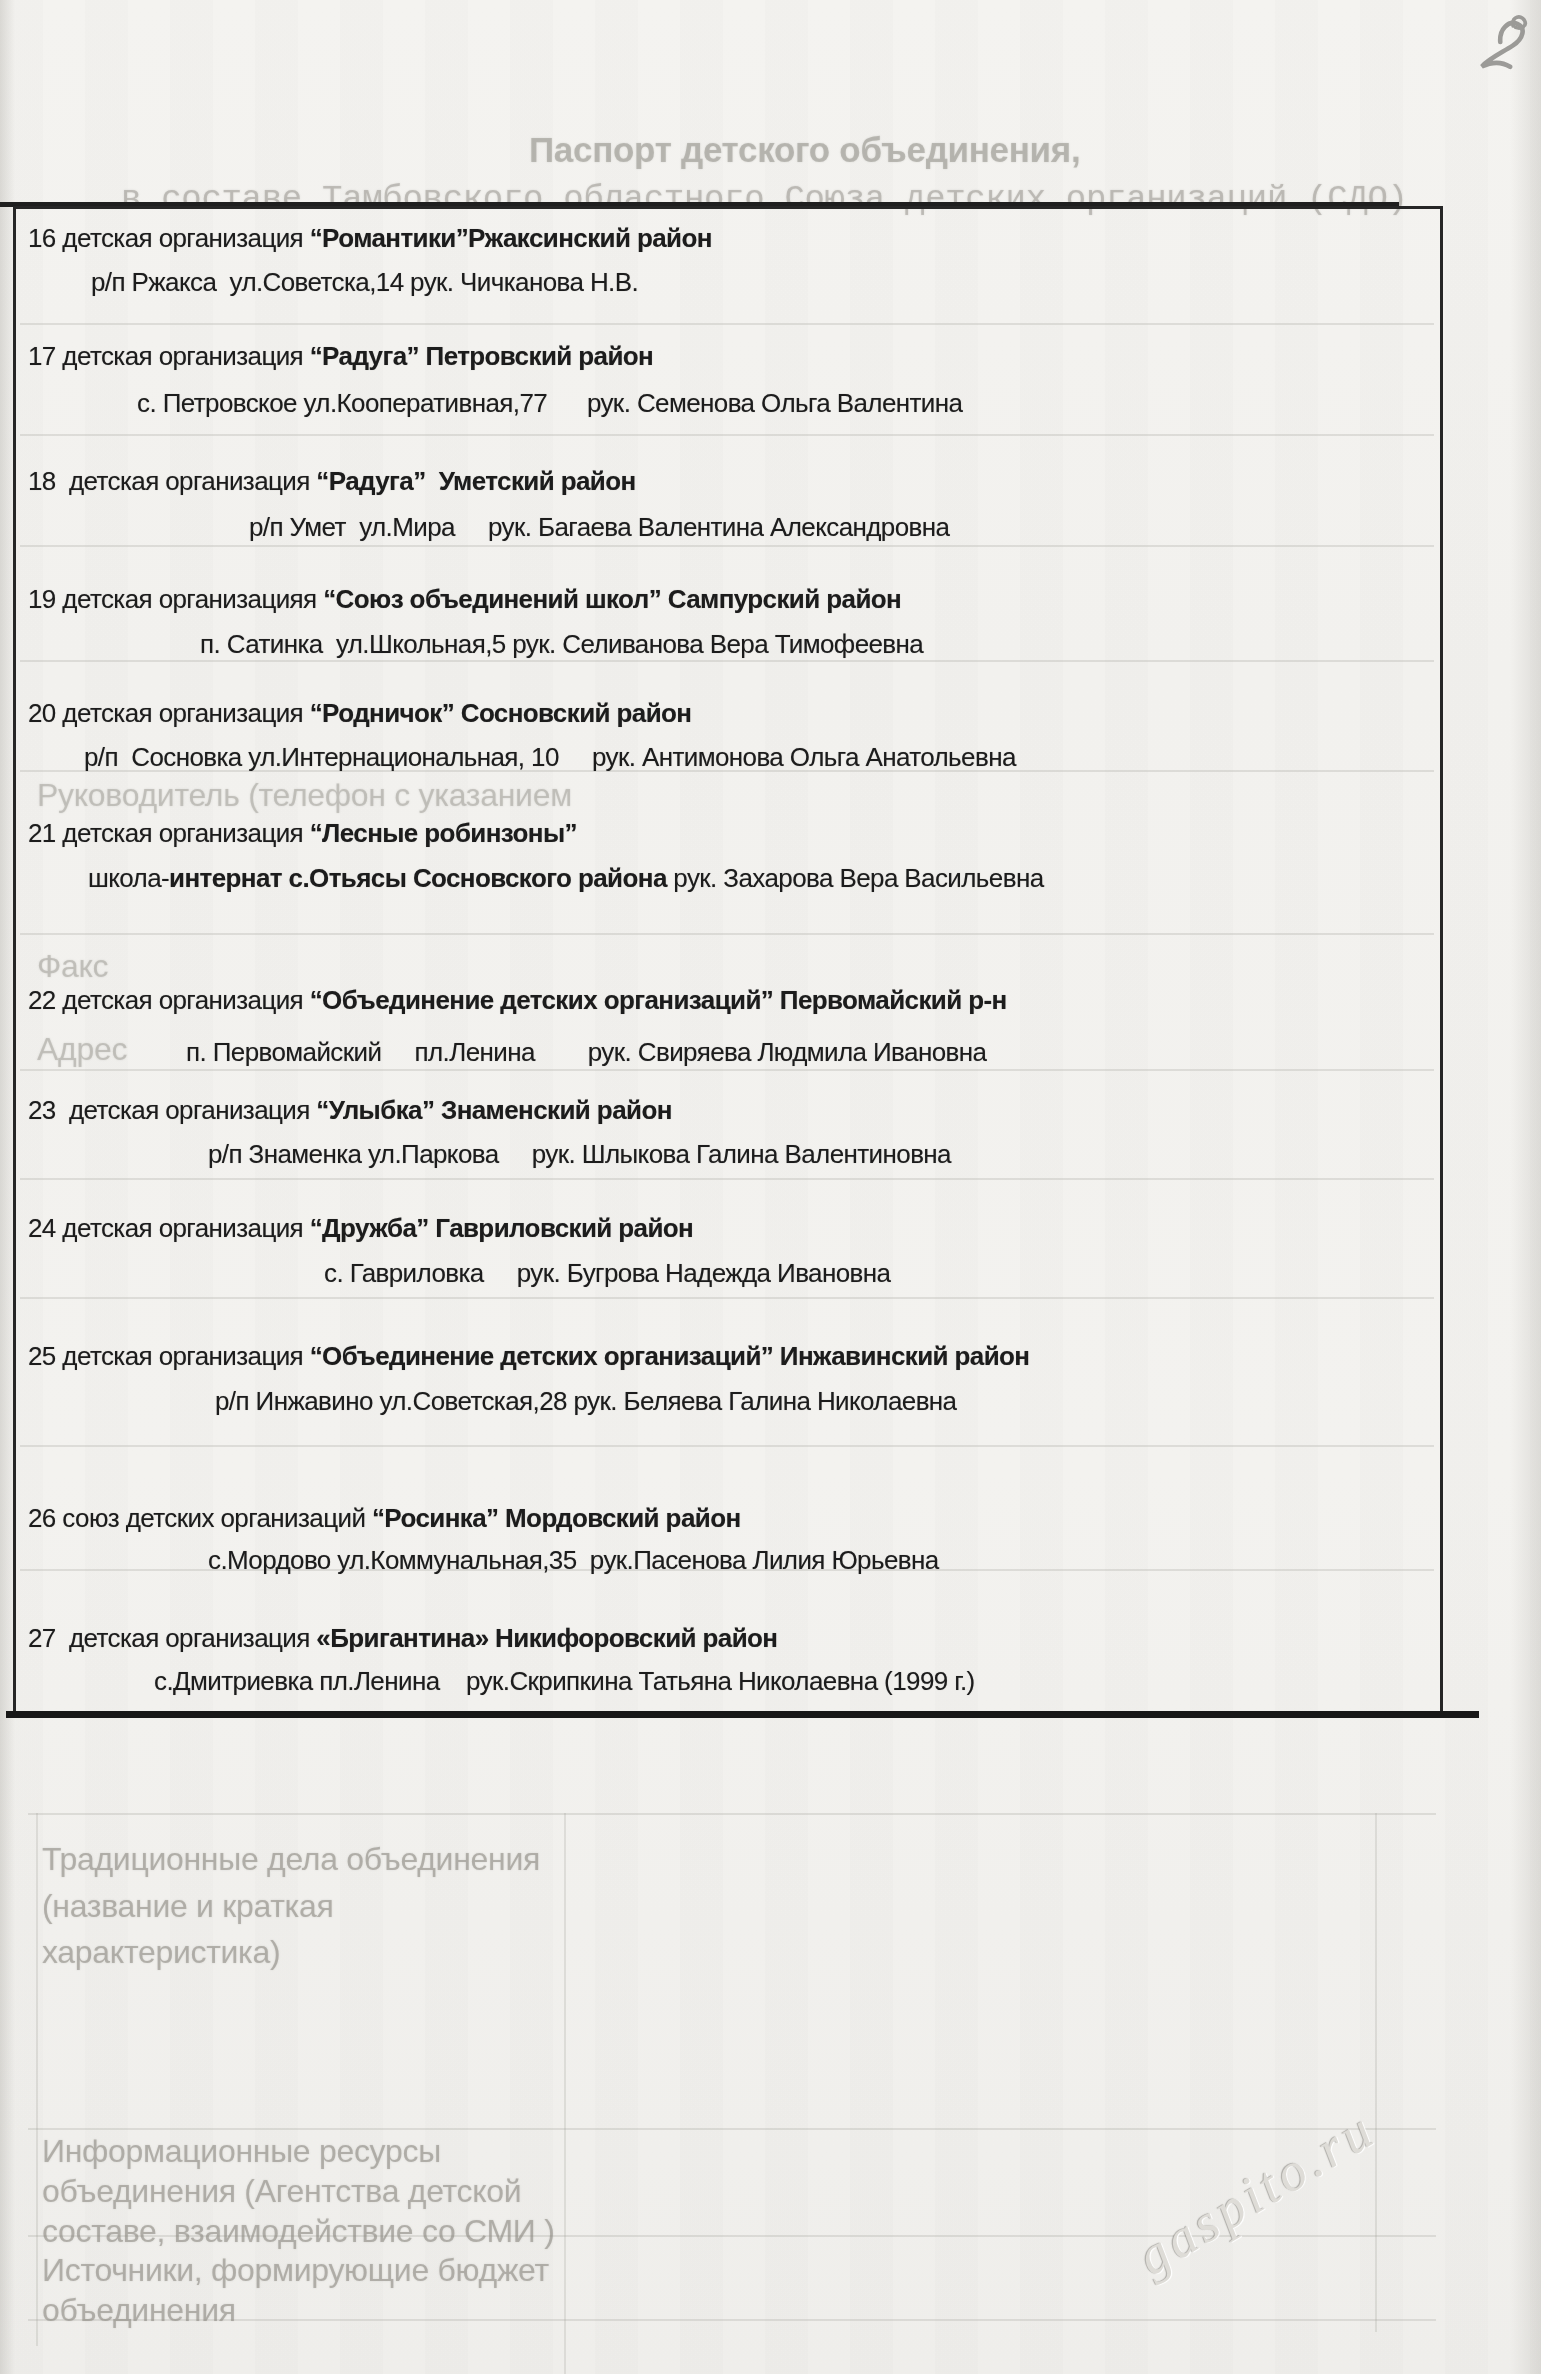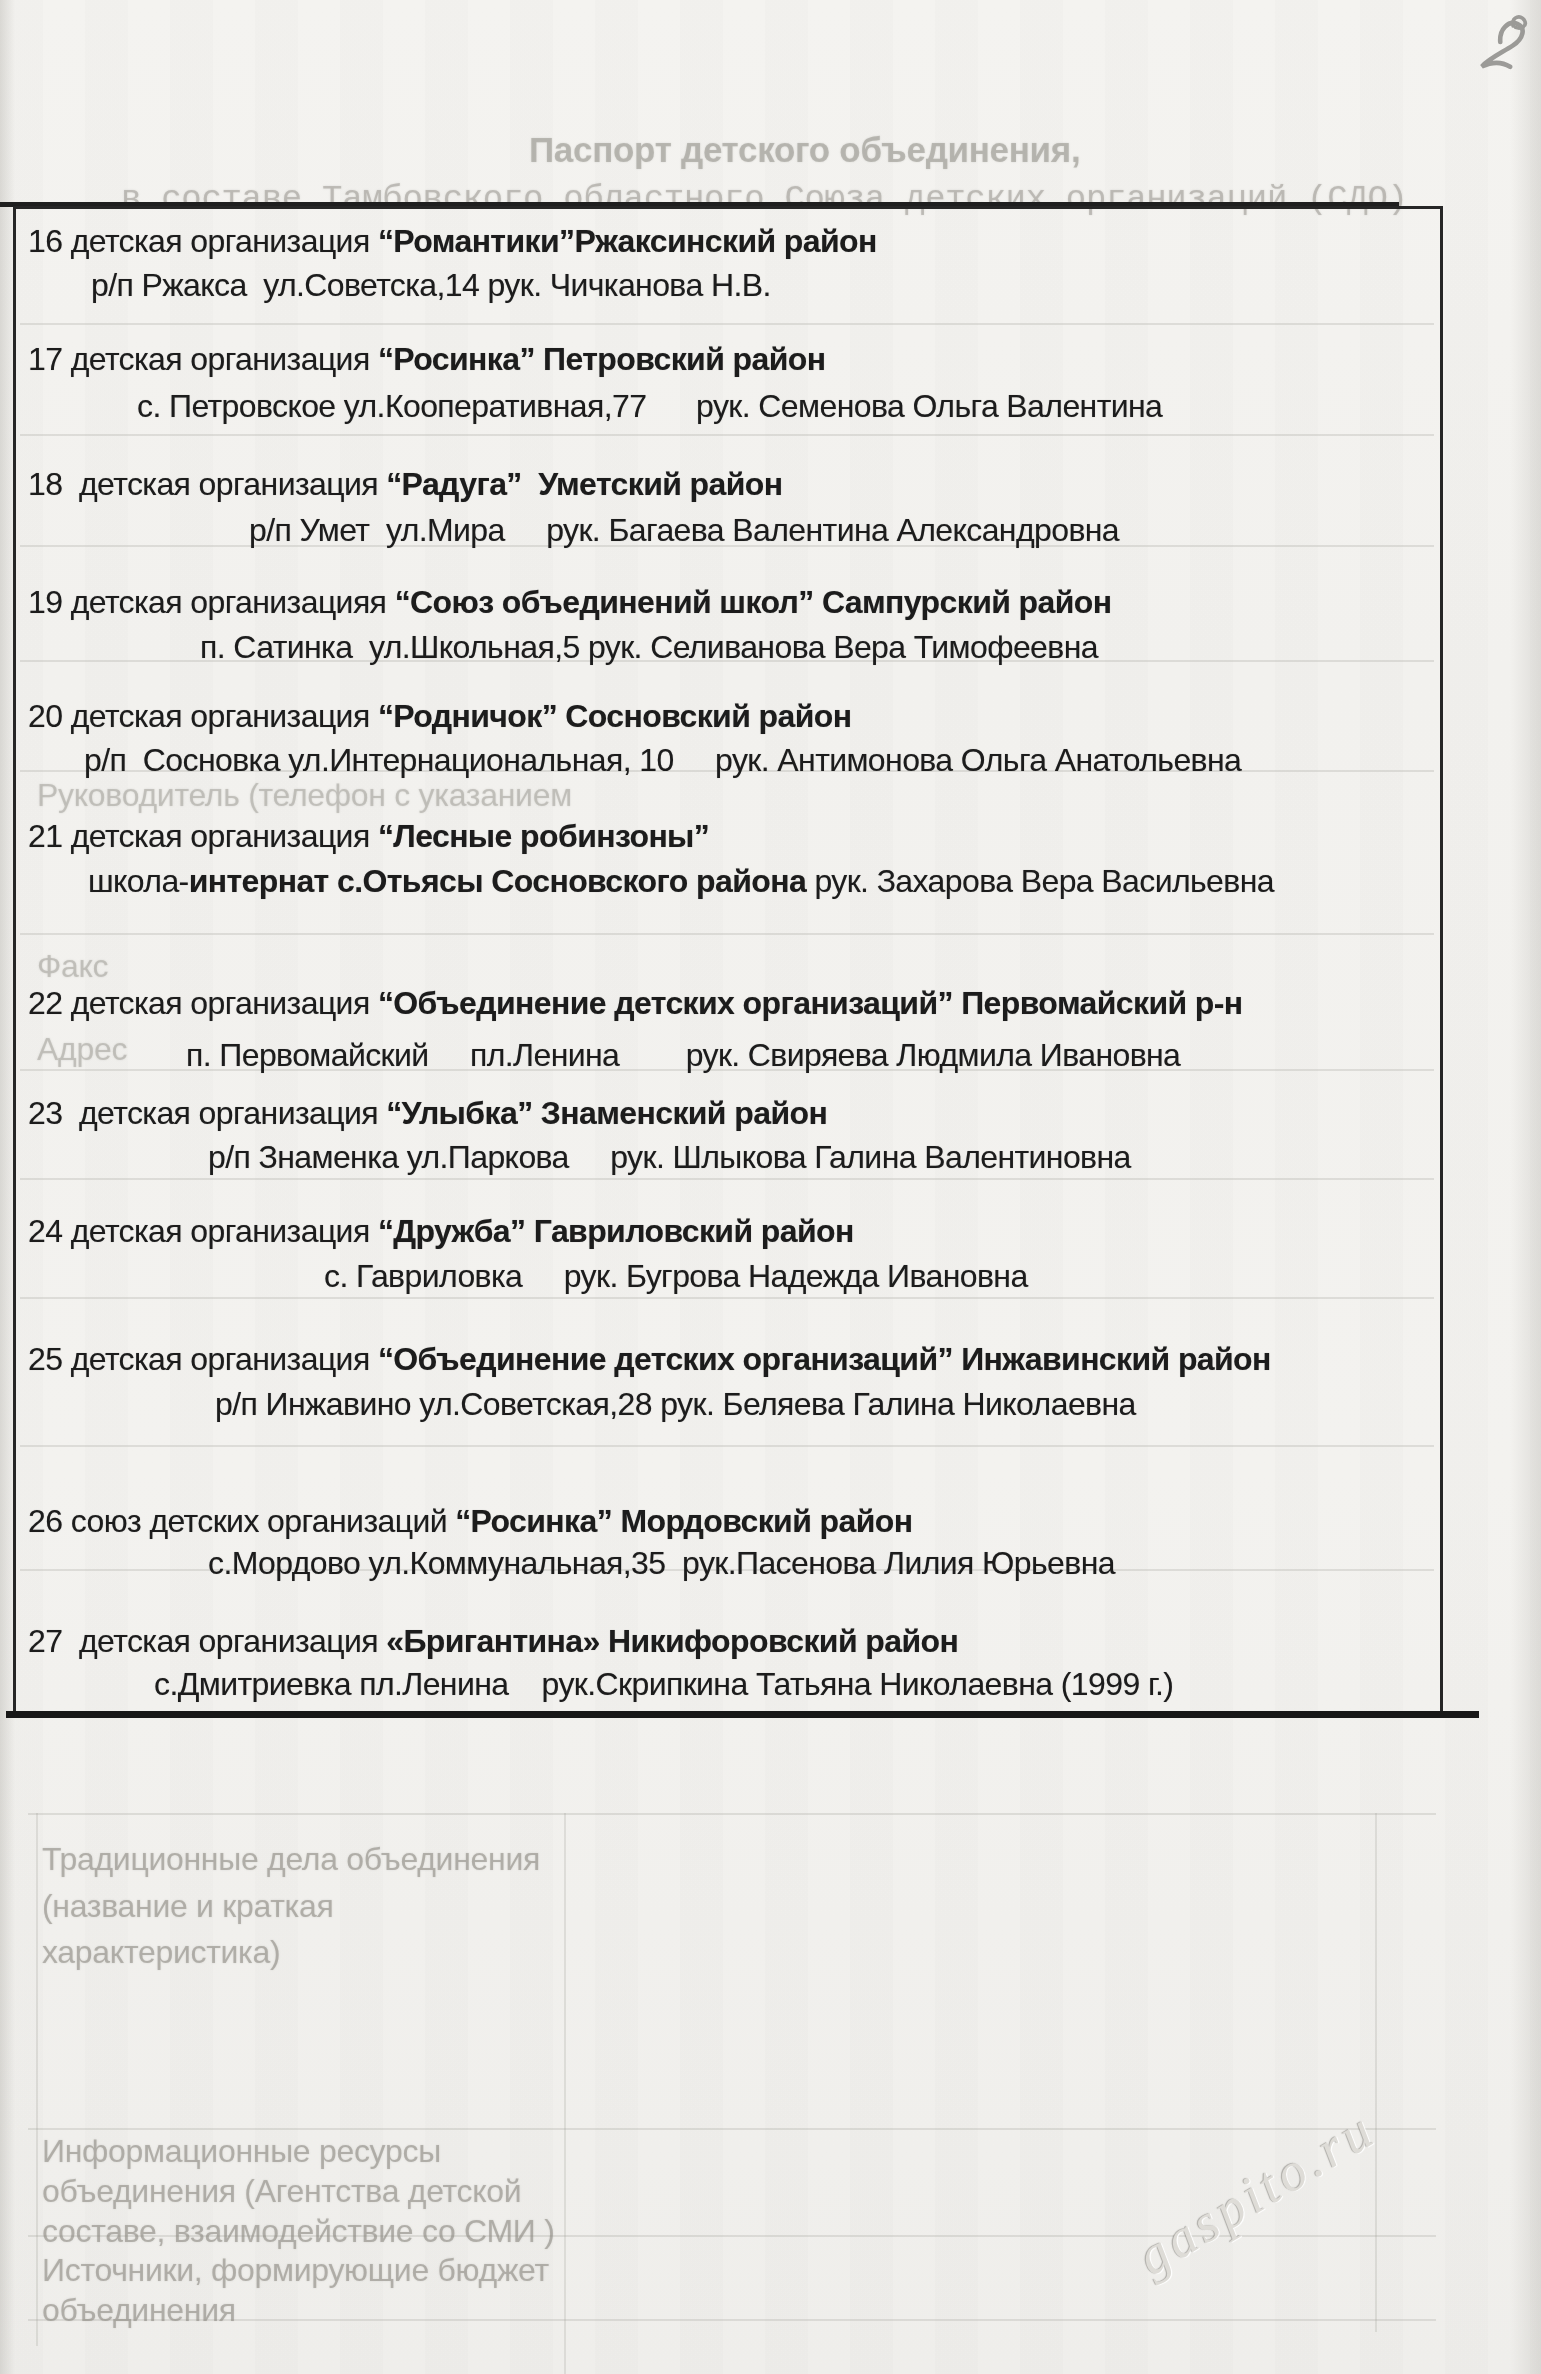--- a/index.html
+++ b/index.html
@@ -25,21 +25,21 @@
   .gv{position:absolute;width:1.9px;background:rgba(160,157,150,.24);}
   
   #registry-box{
     position:absolute;left:13px;top:206px;width:1430px;height:1509px;
     border:3.7px solid #262626;box-sizing:border-box;background:transparent;
   }
   .rule-top{position:absolute;left:0;top:202px;width:1399px;height:4.6px;background:#1f1f1f;}
   .rule-bottom{position:absolute;left:5.6px;top:1711px;width:1473px;height:6.5px;background:#181818;}
   .entry-line{
     position:absolute;white-space:pre;
-    font-size:32px;letter-spacing:-0.6px;color:#1c1c1c;
+    font-size:26px;letter-spacing:-0.6px;color:#1c1c1c;
     text-shadow:0 0 0.9px rgba(28,28,28,.35);
   }
   .b{font-weight:700;}
   
   #pencil-number{position:absolute;left:1471px;top:9.3px;transform:rotate(12deg);opacity:.85;}
   #watermark{
     position:absolute;left:1158px;top:2226px;width:445px;
     font-family:"Liberation Serif", serif;font-style:italic;
     font-size:54px;letter-spacing:4.6px;
     color:#dedcd7;
@@ -88,21 +88,21 @@
       <div class="ghost ghost-block-line" style="left: 42px; top: 2292px;">объединения</div>
     </div>
 
   <div class="rule-top"></div>
   <div id="registry-box"></div>
   <div class="rule-bottom"></div>
 
   <div id="entries-layer">
       <div class="entry-line" style="left: 28px; top: 223px;"><span>16 детская организация </span><span class="b">“Романтики”Ржаксинский район</span></div>
       <div class="entry-line" style="left: 91px; top: 267px;"><span>р/п Ржакса  ул.Советска,14 рук. Чичканова Н.В.</span></div>
-      <div class="entry-line" style="left: 28px; top: 341px;"><span>17 детская организация </span><span class="b">“Росинка” Петровский район</span></div>
+      <div class="entry-line" style="left: 28px; top: 341px;"><span>17 детская организация </span><span class="b">“Радуга” Петровский район</span></div>
       <div class="entry-line" style="left: 137px; top: 388px;"><span>с. Петровское ул.Кооперативная,77      рук. Семенова Ольга Валентина</span></div>
       <div class="entry-line" style="left: 28px; top: 466px;"><span>18  детская организация </span><span class="b">“Радуга”  Уметский район</span></div>
       <div class="entry-line" style="left: 249px; top: 512px;"><span>р/п Умет  ул.Мира     рук. Багаева Валентина Александровна</span></div>
       <div class="entry-line" style="left: 28px; top: 584px;"><span>19 детская организацияя </span><span class="b">“Союз объединений школ” Сампурский район</span></div>
       <div class="entry-line" style="left: 200px; top: 629px;"><span>п. Сатинка  ул.Школьная,5 рук. Селиванова Вера Тимофеевна</span></div>
       <div class="entry-line" style="left: 28px; top: 698px;"><span>20 детская организация </span><span class="b">“Родничок” Сосновский район</span></div>
       <div class="entry-line" style="left: 84px; top: 742px;"><span>р/п  Сосновка ул.Интернациональная, 10     рук. Антимонова Ольга Анатольевна</span></div>
       <div class="entry-line" style="left: 28px; top: 818px;"><span>21 детская организация </span><span class="b">“Лесные робинзоны”</span></div>
       <div class="entry-line" style="left: 88px; top: 863px;"><span>школа-</span><span class="b">интернат с.Отьясы Сосновского района</span><span> рук. Захарова Вера Васильевна</span></div>
       <div class="entry-line" style="left: 28px; top: 985px;"><span>22 детская организация </span><span class="b">“Объединение детских организаций” Первомайский р-н</span></div>

